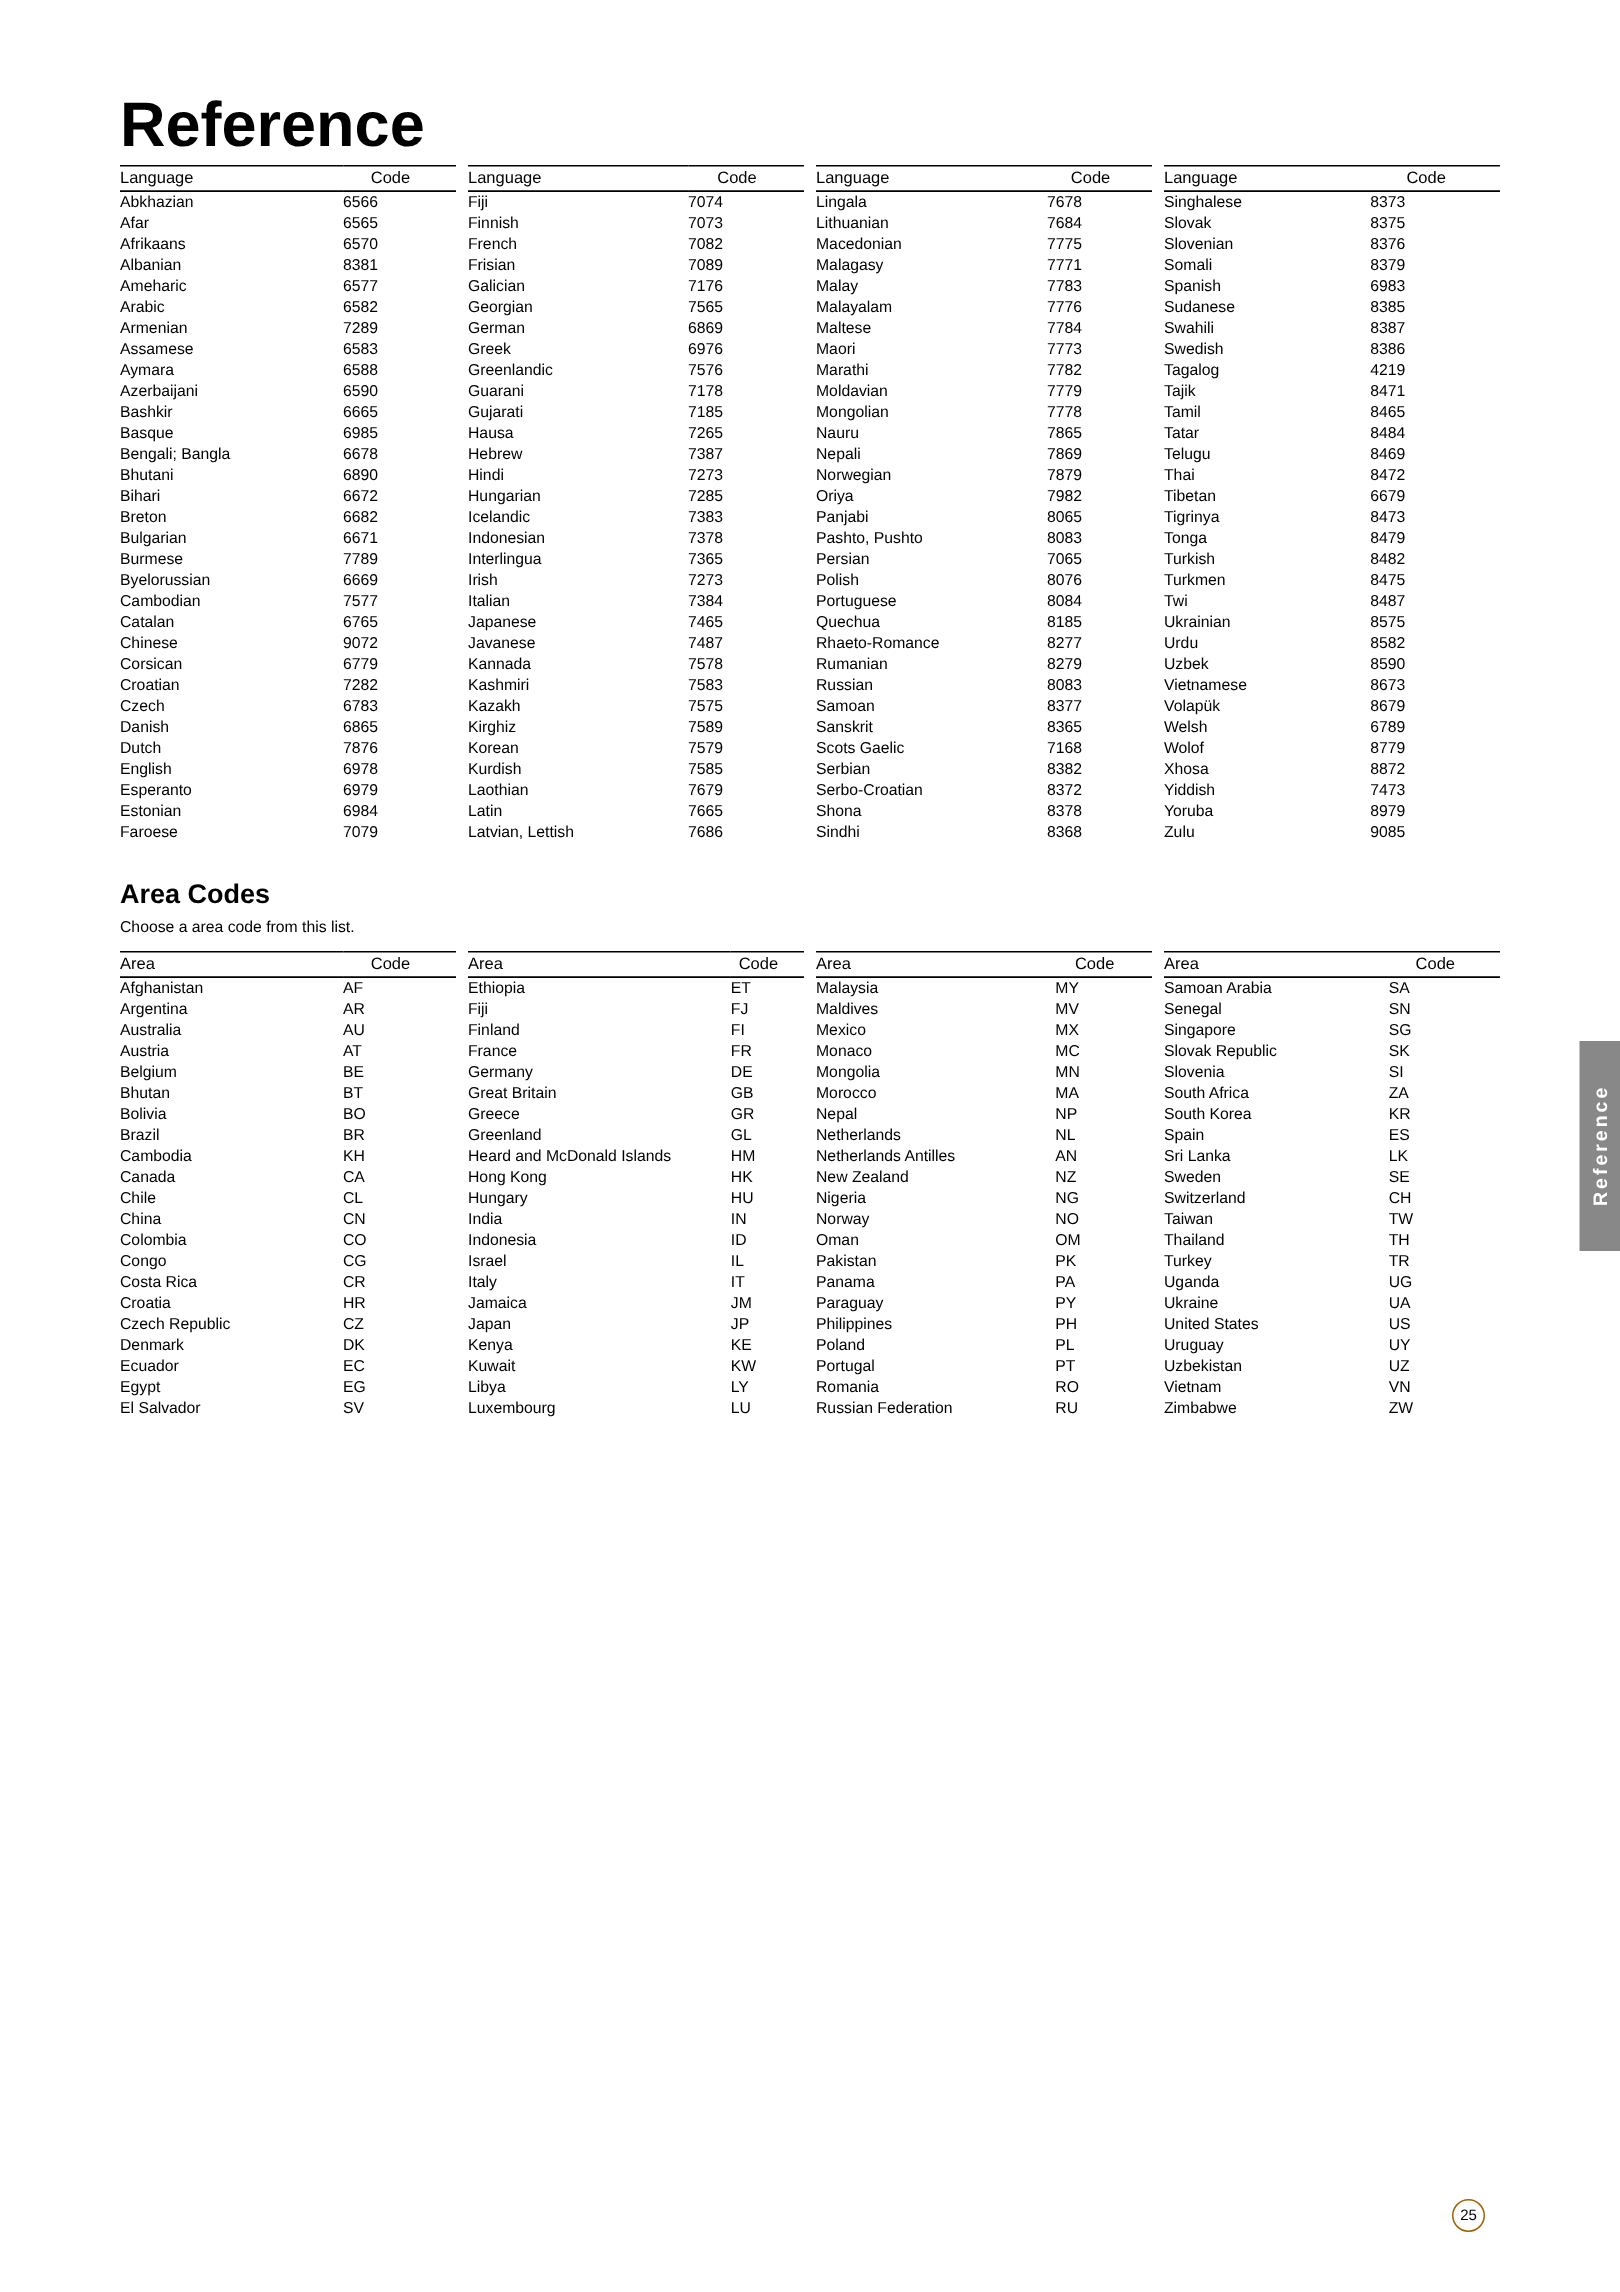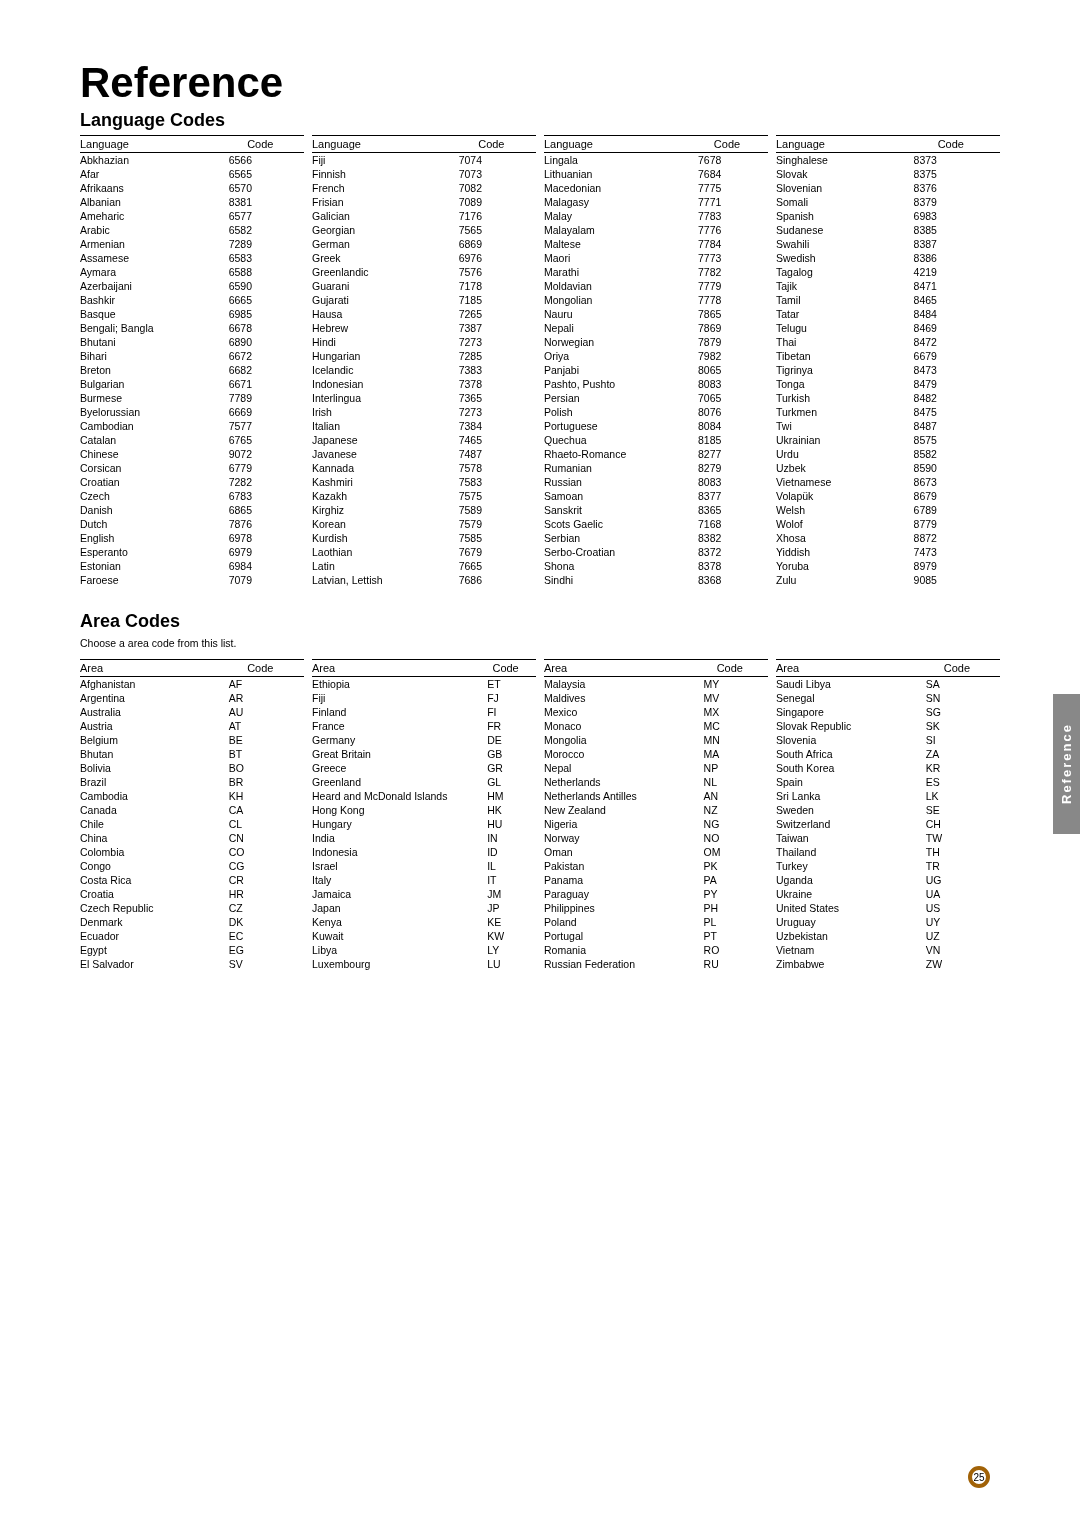--- a/index.html
+++ b/index.html
@@ -65,21 +65,21 @@
       align-items: center;
       justify-content: center;
     }
     .page-num {
       position: absolute;
       bottom: 40px;
       right: 90px;
       width: 22px;
       height: 22px;
       border-radius: 50%;
-      border: 4px solid #a16207;
+      border: 1px solid #a16207;
       display: flex;
       align-items: center;
       justify-content: center;
       font-size: 10px;
     }
     .lang-tables-grid {
       display: grid;
       grid-template-columns: repeat(4, 1fr);
       gap: 0 8px;
     }
@@ -107,21 +107,20 @@
       grid-template-columns: repeat(4, 1fr);
       gap: 17px 8px;
     }
   </style>
 </head>
 <body>
 
 <div class="page-title">Reference</div>
 
 <div>
-  <div class="section-title">Language Codes</div>
 
   <div class="lang-tables-grid">
 
     <table class="lang-col-table">
       <thead>
         <tr>
           <th>Language</th>
           <th>Code</th>
         </tr>
       </thead>
@@ -953,21 +952,21 @@
 
     <table class="lang-col-table">
       <thead>
         <tr>
           <th>Area</th>
           <th>Code</th>
         </tr>
       </thead>
       <tbody id="area-tbody-3">
           <tr>
-            <td>Saudi Libya</td>
+            <td>Samoan Arabia</td>
             <td>SA</td>
           </tr>
           <tr>
             <td>Senegal</td>
             <td>SN</td>
           </tr>
           <tr>
             <td>Singapore</td>
             <td>SG</td>
           </tr>

